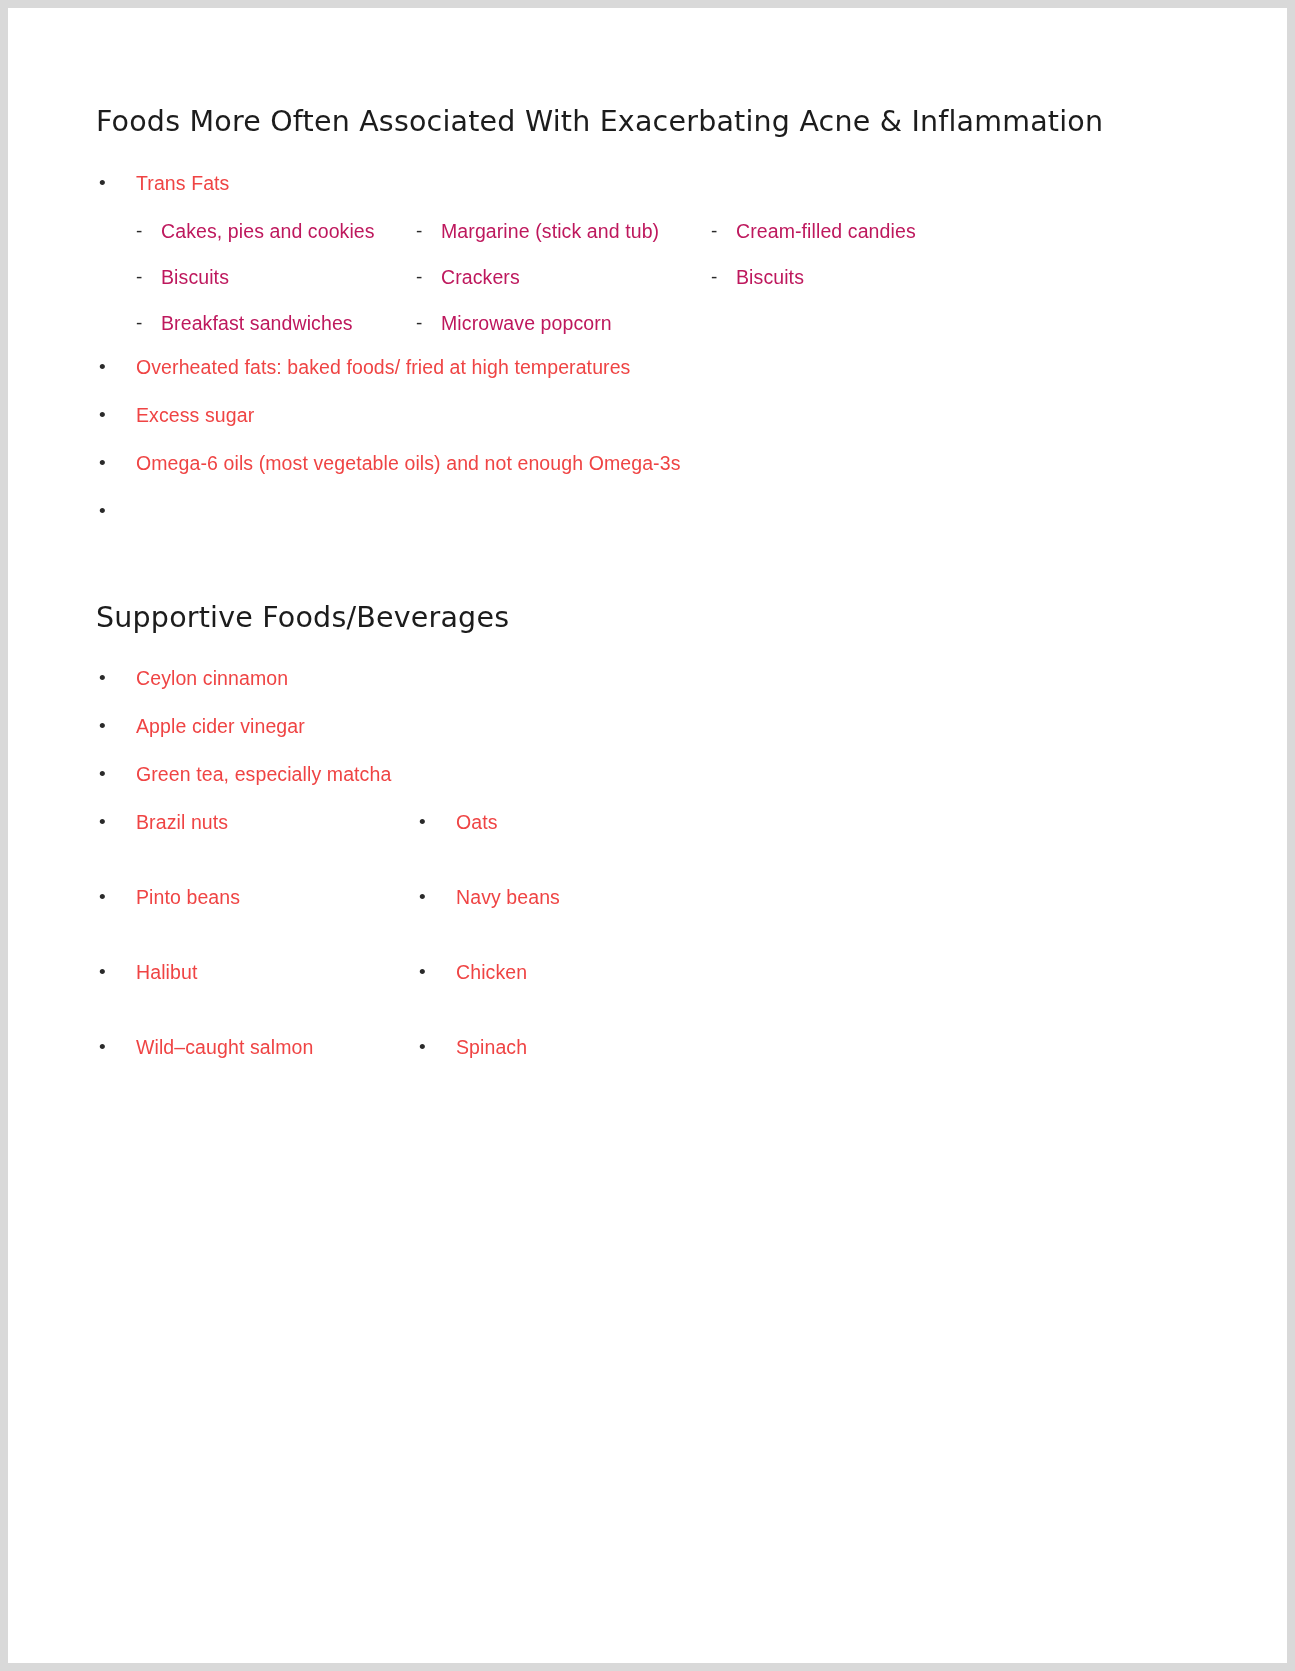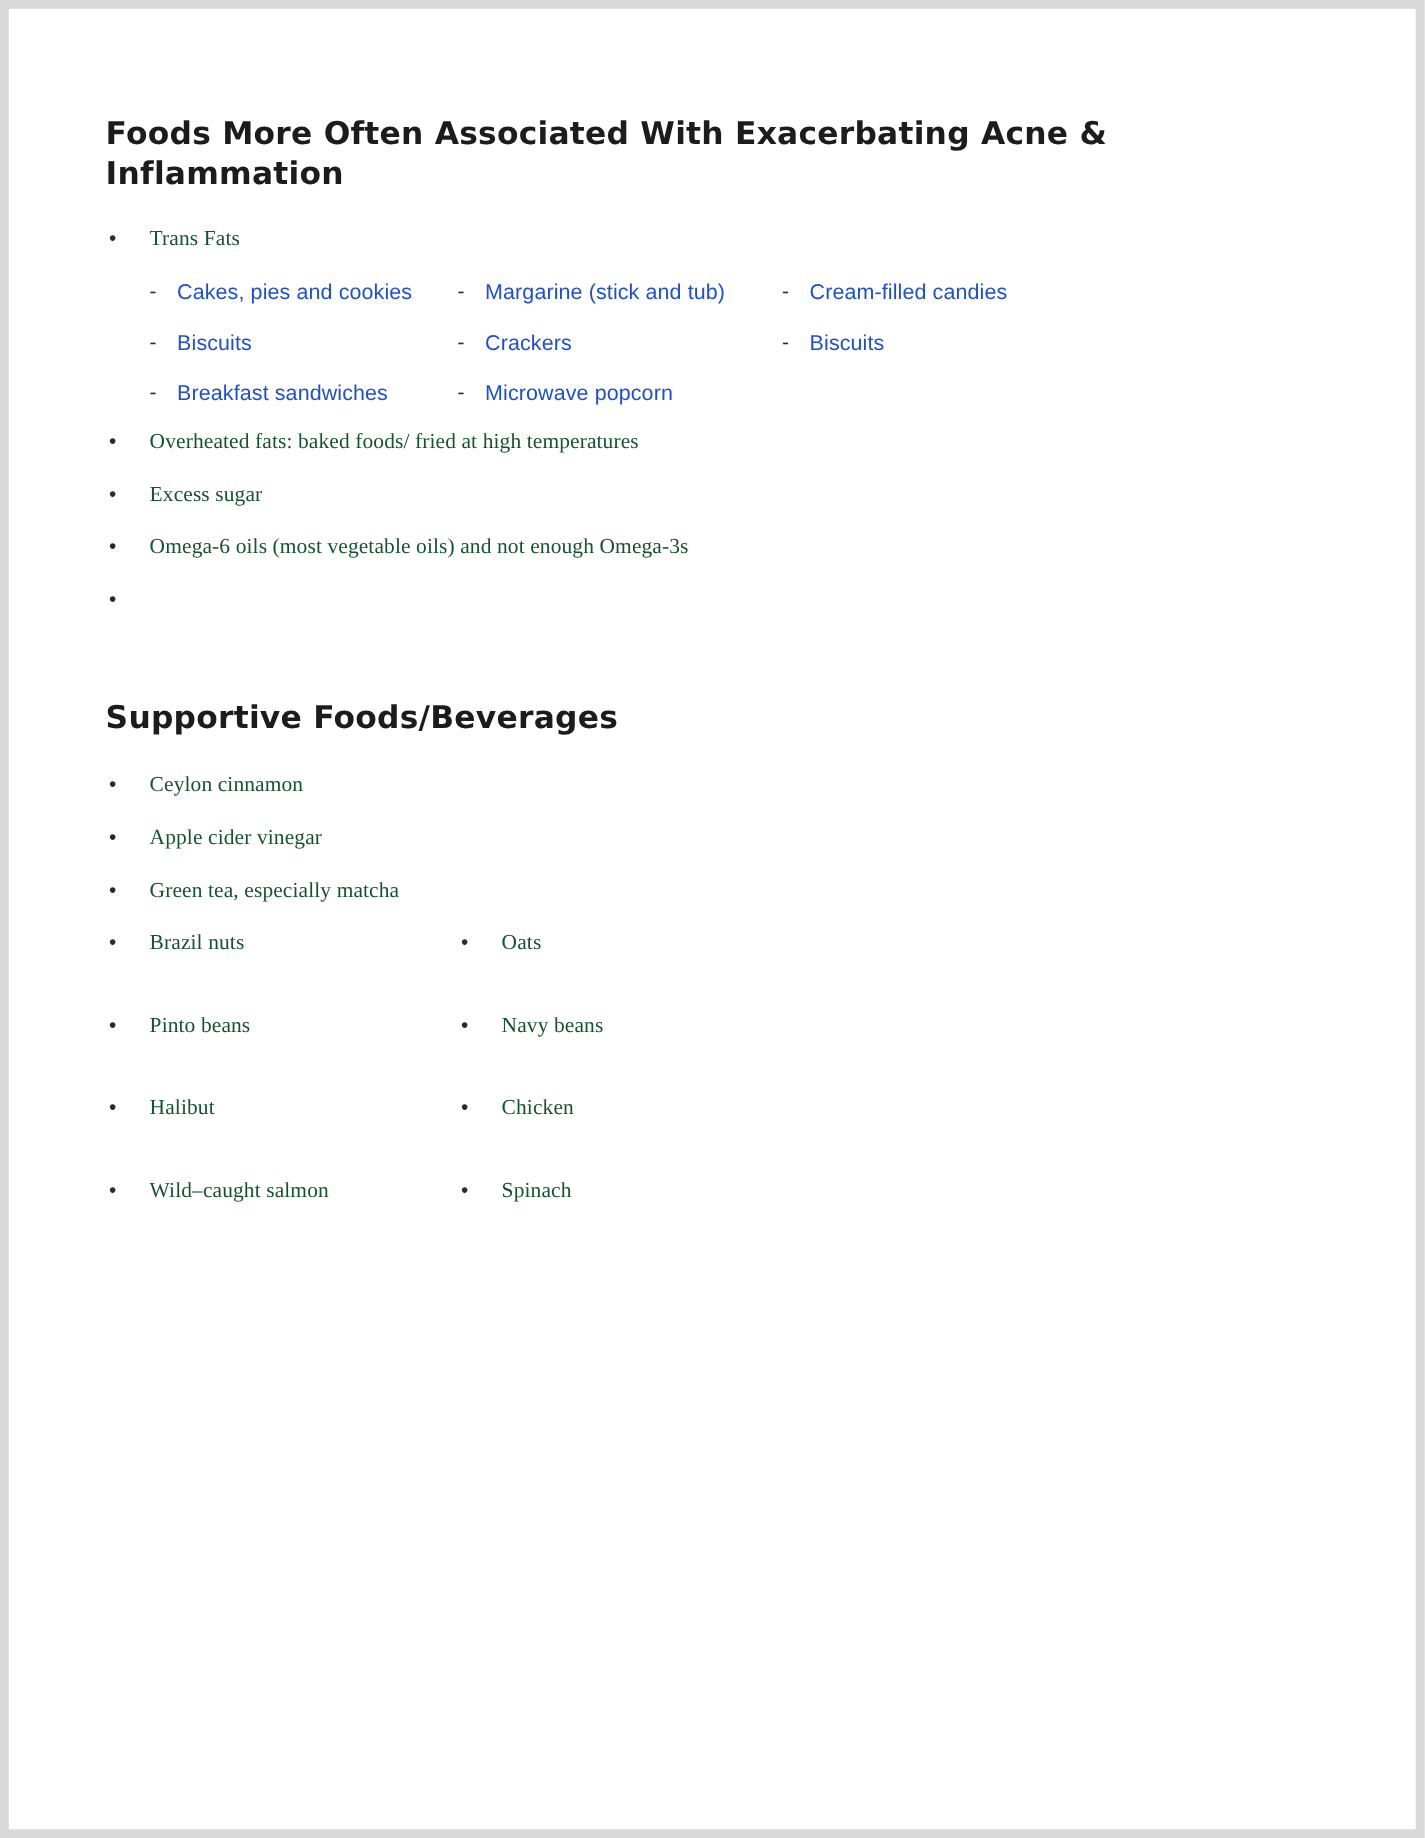--- a/index.html
+++ b/index.html
@@ -24,21 +24,21 @@
   }
   .content {
     position: absolute;
     left: 88px;
     top: 96px;
     width: 1100px;
   }
   h1.section-title {
     font-family: "DejaVu Sans", sans-serif;
     font-size: 28.5px;
-    font-weight: bold;
+    font-weight: normal;
     letter-spacing: 0.2px;
     color: #1c1c1c;
     margin: 0 0 30px 0;
     line-height: 1.25;
   }
   h1.section-title.spaced {
     margin-top: 76px;
   }
   .bullet-list {
     list-style: none;
@@ -55,24 +55,23 @@
     flex: 0 0 40px;
     color: #2a2a2a;
     font-size: 19px;
     line-height: 26px;
     text-align: left;
     padding-left: 3px;
     box-sizing: border-box;
   }
   .bullet-text {
     font-size: 19.5px;
-    color: #14532d;
+    color: #ef4444;
     line-height: 26px;
     letter-spacing: 0.1px;
-    font-family: Liberation Serif, serif;
   }
   .sub-grid {
     margin: 18px 0 18px 0;
     display: grid;
     grid-template-columns: 280px 295px 300px;
     row-gap: 20px;
     column-gap: 0px;
     padding-left: 40px;
   }
   .sub-item {
@@ -81,21 +80,21 @@
   }
   .dash {
     width: 25px;
     flex: 0 0 25px;
     font-size: 19px;
     color: #2a2a2a;
     line-height: 26px;
   }
   .sub-text {
     font-size: 19.5px;
-    color: #1d4ed8;
+    color: #be185d;
     line-height: 26px;
     letter-spacing: 0.1px;
   }
   .two-col {
     display: grid;
     grid-template-columns: 320px 320px;
     row-gap: 27px;
     column-gap: 0;
   }
   .simple-col-list {

